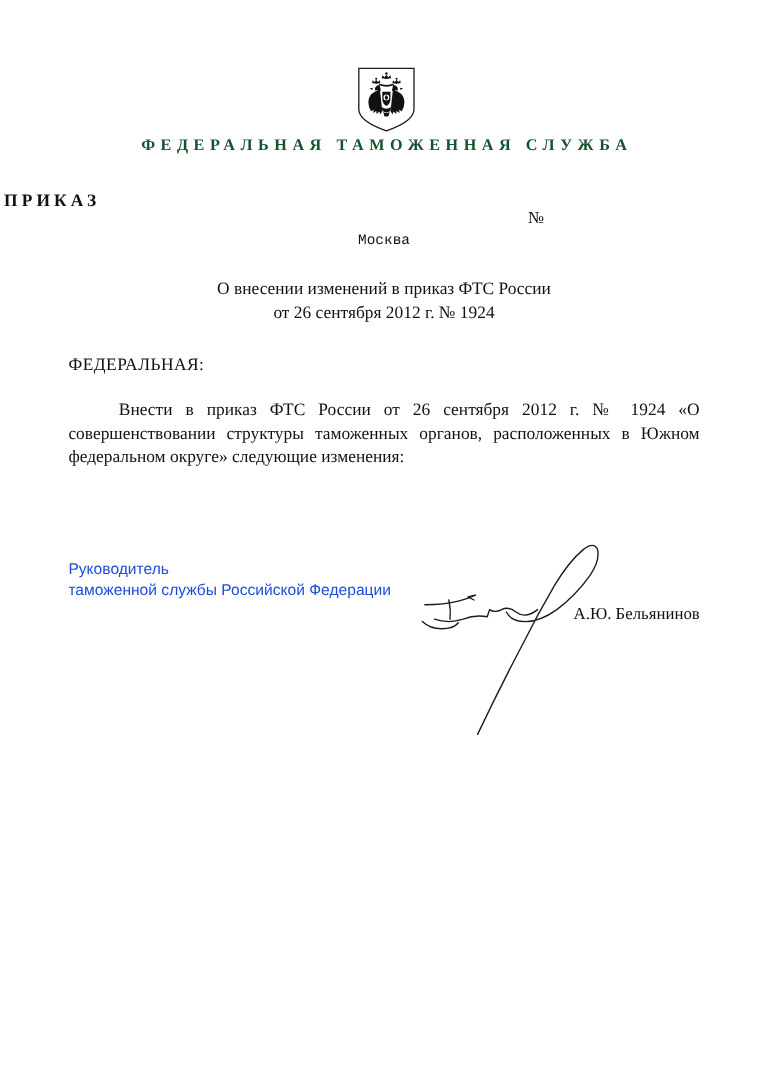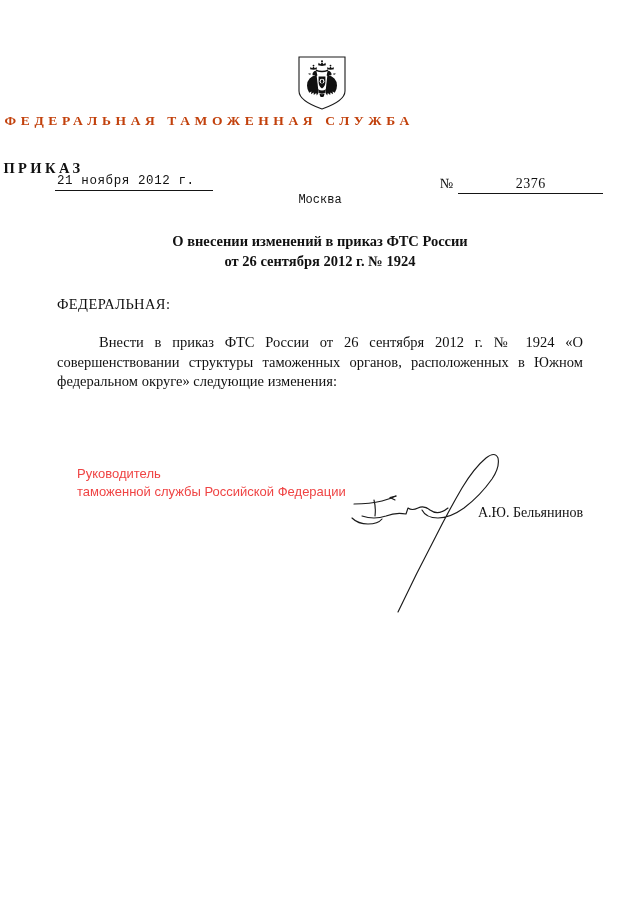--- a/index.html
+++ b/index.html
@@ -26,27 +26,27 @@
     height: 56px;
   }
   .emblem svg { display: block; }
 
   
   .org-line {
     position: absolute;
     left: 0;
     top: 113px;
     width: 640px;
-    text-align: left;
+    text-align: center;
     font-family: "Liberation Serif", serif;
     font-weight: bold;
     font-size: 13.5px;
     letter-spacing: 4.6px;
     text-indent: 4.6px;
-    color: #c2410c;
+    color: #14532d;
   }
 
   
   .doc-kind {
     position: absolute;
     left: 0;
     top: 160px;
     width: 640px;
     font-weight: bold;
     font-size: 14.5px;
@@ -115,21 +115,21 @@
     width: 145px;
   }
 
   
   .subject {
     position: absolute;
     left: 80px;
     top: 231px;
     width: 480px;
     text-align: center;
-    font-weight: bold;
+    font-weight: normal;
     font-size: 14.5px;
     line-height: 20px;
   }
 
   
   .order-word {
     position: absolute;
     left: 57px;
     top: 296px;
     font-size: 14.5px;
@@ -159,22 +159,21 @@
   }
 
   
   .sig-title {
     position: absolute;
     left: 57px;
     top: 465px;
     font-family: "Liberation Sans", sans-serif;
     font-size: 13px;
     line-height: 17.5px;
-    color: #ef4444;
-    margin-left: 20px;
+    color: #1d4ed8;
   }
   .sig-title div { white-space: nowrap; }
 
   .sig-name {
     position: absolute;
     left: 478px;
     top: 505px;
     font-size: 14px;
     white-space: nowrap;
   }
@@ -231,33 +230,25 @@
         <path d="M16.4 30.6 l-1.8 -2.6 -1 2.8 z"></path>
         <path d="M35.6 30.6 l1.8 -2.6 1 2.8 z"></path>
       </g>
     </svg>
   </div>
 
   <div class="org-line">ФЕДЕРАЛЬНАЯ ТАМОЖЕННАЯ СЛУЖБА</div>
 
   <div class="doc-kind">ПРИКАЗ</div>
 
-  <div class="date-field">
-    <div class="date-value">21 ноября 2012 г.</div>
-    <div class="date-rule"></div>
-  </div>
 
   <div class="city">Москва</div>
 
   <div class="num-field">
     <span class="num-symbol">№</span>
-    <span class="num-box">
-      <span class="num-value" style="display:block;">2376</span>
-      <span class="num-rule" style="display:block;"></span>
-    </span>
   </div>
 
   <div class="subject">
     <div>О внесении изменений в приказ ФТС России</div>
     <div>от 26 сентября 2012 г. № 1924</div>
   </div>
 
   <div class="order-word">ФЕДЕРАЛЬНАЯ:</div>
 
   <div class="body-block">

